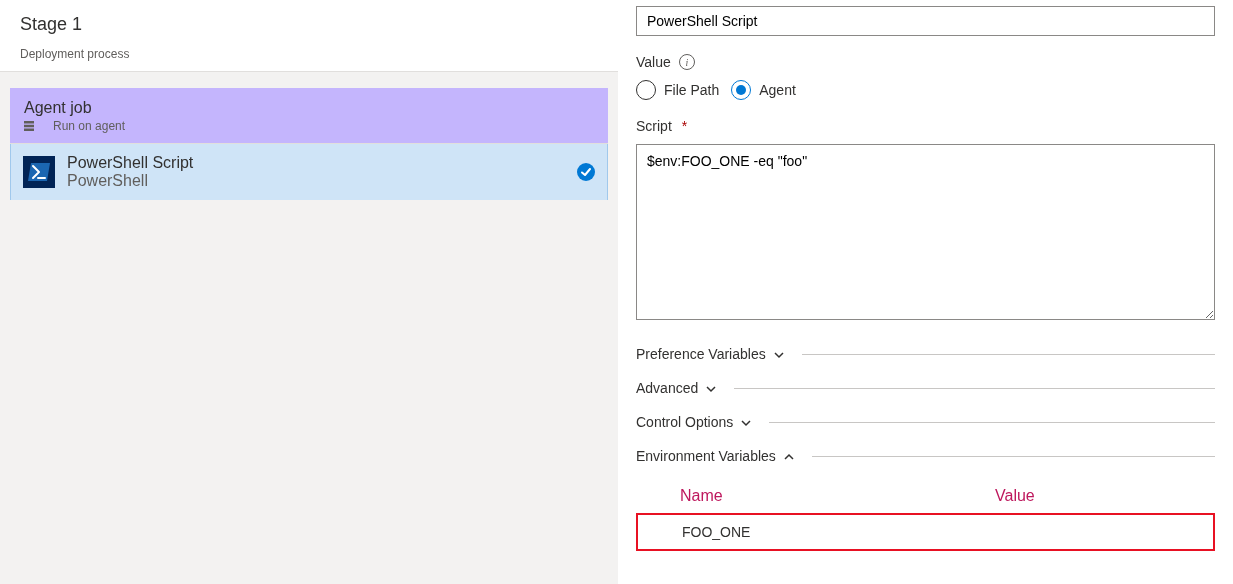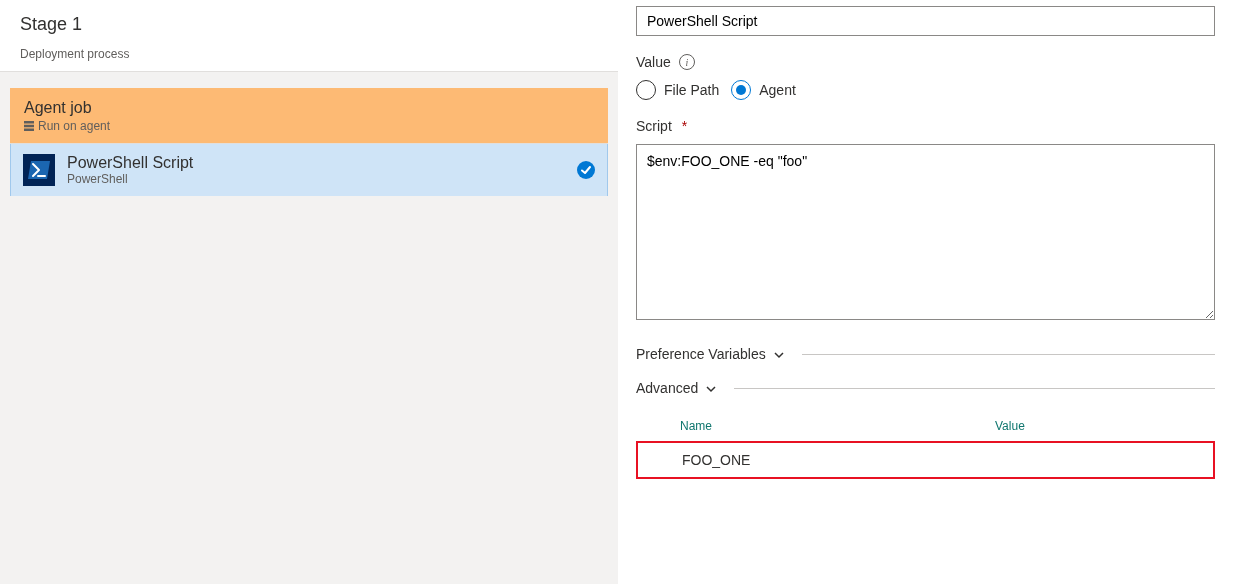--- a/index.html
+++ b/index.html
@@ -26,47 +26,47 @@
     }
     .stage-header {
       background: #fff;
       padding: 14px 20px 10px 20px;
       border-bottom: 1px solid #e1dfdd;
     }
     .stage-title { font-size: 18px; font-weight: 400; color: #323130; }
     .stage-sub { font-size: 12px; color: #605e5c; margin-top: 12px; }
 
     .agent-card {
-      background: #fdba74;
+      background: #c4b5fd;
       margin: 16px 10px 0 10px;
       padding: 11px 14px 10px 14px;
       border-bottom: 1px solid #e1dfdd;
     }
     .agent-title { font-size: 16px; font-weight: 400; }
-    .agent-sub { font-size: 12px; color: #605e5c; margin-top: 2px; display: flex; align-items: center; gap: 4px; }
+    .agent-sub { font-size: 12px; color: #605e5c; margin-top: 2px; display: flex; align-items: center; gap: 19px; }
 
     .task-row {
       margin: 0 10px;
       background: #cfe4f7;
       display: flex;
       align-items: center;
       padding: 10px 12px 10px 12px;
       gap: 12px;
       border-left: 1px solid #a0c8ec;
       border-right: 1px solid #a0c8ec;
     }
     .ps-icon {
       width: 32px; height: 32px;
       background: #012456;
       display: flex; align-items: center; justify-content: center;
       color: #fff;
     }
     .task-text { flex: 1; }
     .task-name { font-size: 16px; font-weight: 400; }
-    .task-sub { font-size: 12px; color: #605e5c; }
+    .task-sub { font-size: 16px; color: #605e5c; }
     .check-icon {
       width: 18px; height: 18px;
       color: #0078d4;
     }
 
     .text-input {
       width: 100%;
       border: 1px solid #8a8886;
       padding: 6px 10px;
       font-size: 14px;
@@ -120,22 +120,22 @@
       font-size: 14px;
       cursor: pointer;
     }
     .collapse-section .line {
       flex: 1; height: 1px; background: #c8c6c4; margin-left: 10px;
     }
     .chev { width: 12px; height: 12px; }
     .env-table { margin-top: 8px; }
     .env-head {
       display: flex;
-      font-size: 12px;
-      color: #0f766e;
+      font-size: 16px;
+      color: #be185d;
       padding: 6px 0 8px 44px;
       gap: 43px;
     }
     .env-head .col-name { flex: 1; }
     .env-head .col-val { width: 220px; }
     .env-row {
       display: flex;
       border: 2px solid #e81123;
       padding: 9px 10px 9px 44px;
       font-size: 14px;
@@ -231,21 +231,35 @@
   </div>
 
   <div class="collapse-section">
     <span>Advanced</span>
     <span class="chev"><svg viewBox="0 0 12 12">
           <polyline points="2,4 6,8 10,4" stroke="#323130" stroke-width="1.5" fill="none"></polyline>
         </svg></span>
     <span class="line"></span>
   </div>
 
-
+  <div class="collapse-section">
+    <span>Control Options</span>
+    <span class="chev"><svg viewBox="0 0 12 12">
+          <polyline points="2,4 6,8 10,4" stroke="#323130" stroke-width="1.5" fill="none"></polyline>
+        </svg></span>
+    <span class="line"></span>
+  </div>
+
+  <div class="collapse-section">
+    <span>Environment Variables</span>
+    <span class="chev"><svg viewBox="0 0 12 12">
+          <polyline points="2,8 6,4 10,8" stroke="#323130" stroke-width="1.5" fill="none"></polyline>
+        </svg></span>
+    <span class="line"></span>
+  </div>
 
   <div class="env-table">
     <div class="env-head">
       <div class="col-name">Name</div>
       <div class="col-val">Value</div>
     </div>
     <div class="env-row">
       <div class="col-name">FOO_ONE</div>
     </div>
   </div>

